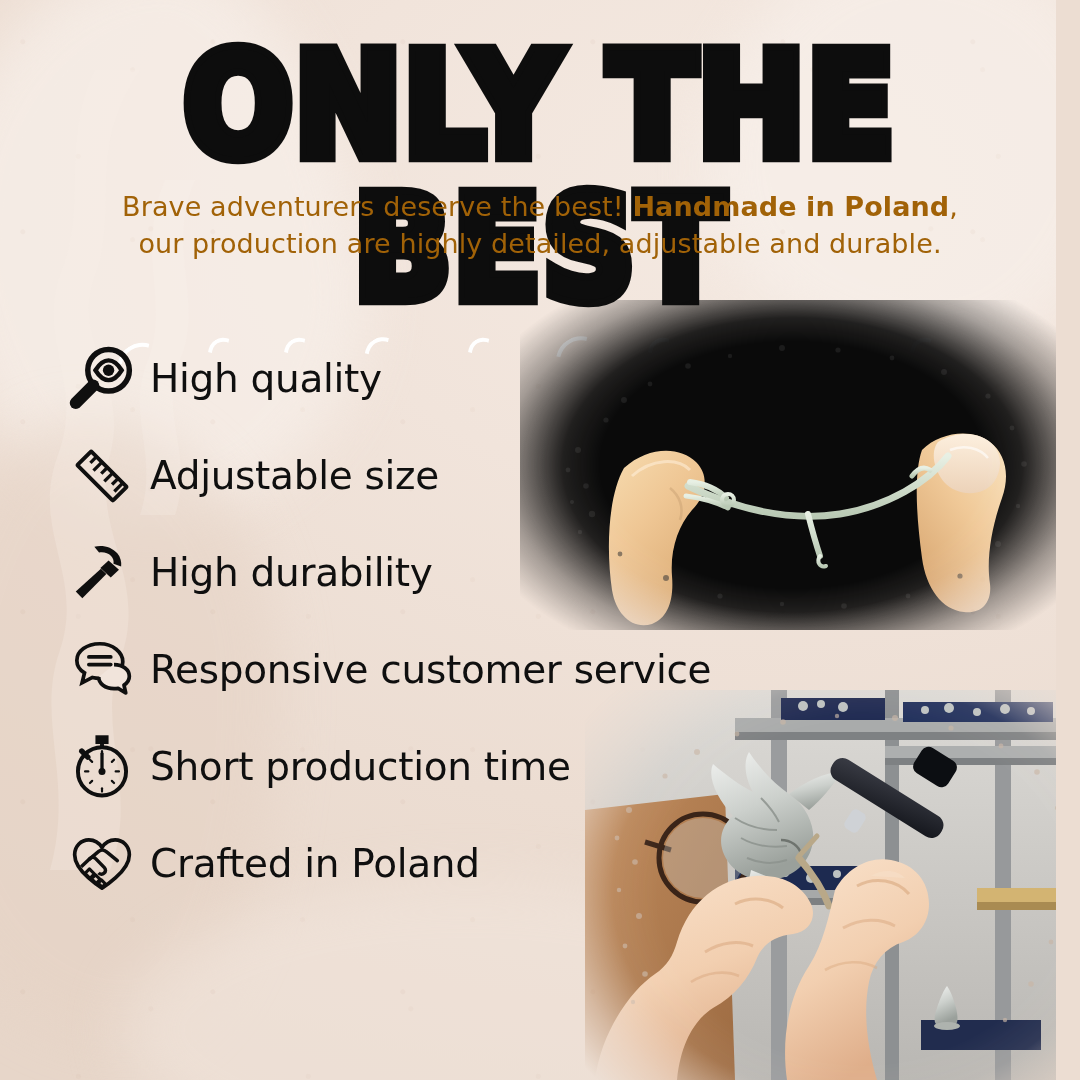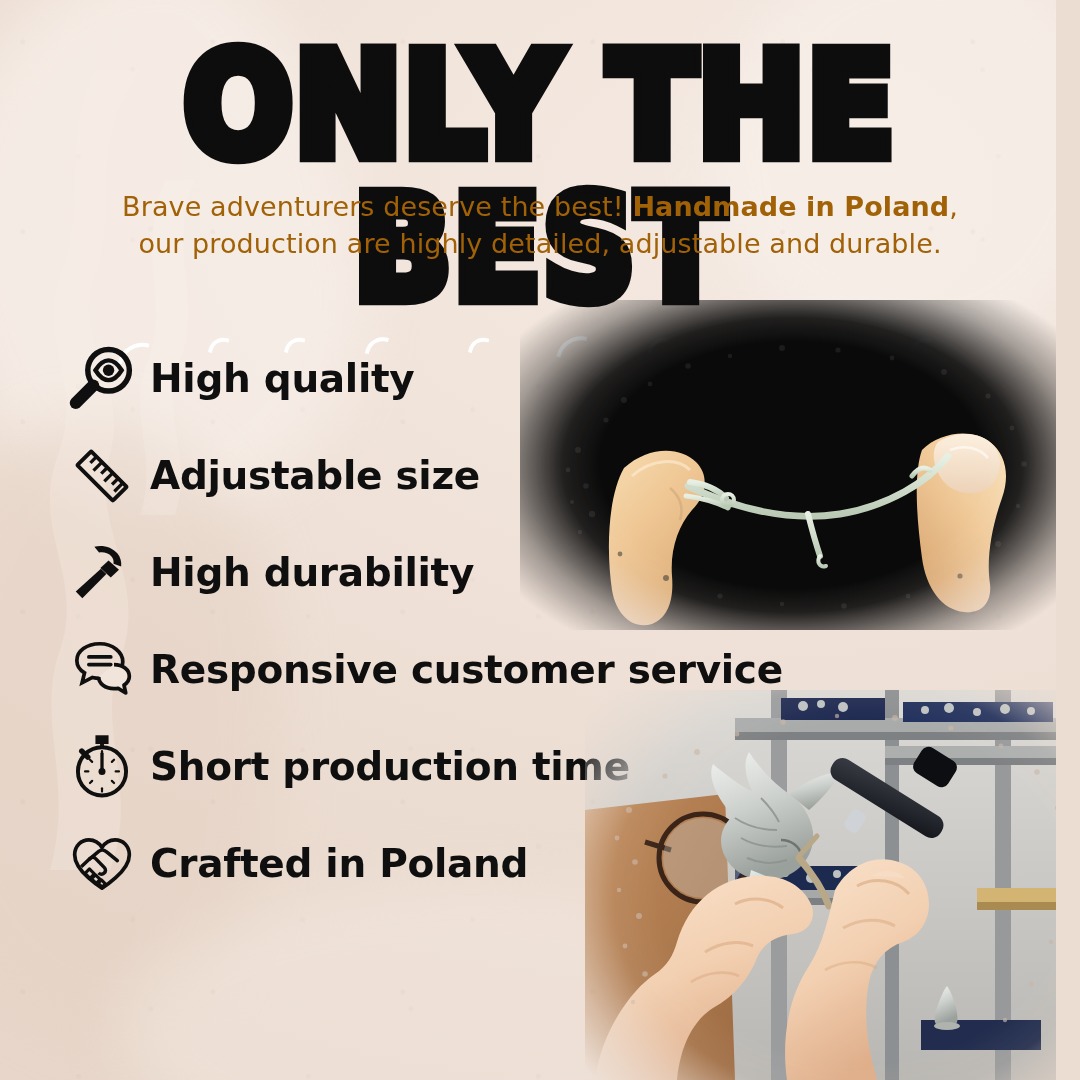--- a/index.html
+++ b/index.html
@@ -47,21 +47,21 @@
   .subtitle{position:absolute;left:0;top:188px;width:1080px;text-align:center;
     font-family:"DejaVu Sans", sans-serif;font-size:27px;line-height:1.38;
     color:#a16207;font-weight:400;letter-spacing:.1px;}
   .subtitle b{font-weight:700;}
 
   
   .features{position:absolute;left:62px;top:330px;width:760px;}
   .feat{position:relative;display:flex;align-items:center;height:97px;}
   .feat .ico{width:80px;height:72px;flex:0 0 80px;display:flex;align-items:center;justify-content:center;}
   .feat .ico svg{display:block;}
-  .feat .lbl{font-family:"DejaVu Sans", sans-serif;font-weight:700;font-size:39px;
+  .feat .lbl{font-family:"DejaVu Sans", sans-serif;font-weight:400;font-size:39px;
     color:#0f0f0f;letter-spacing:-.3px;white-space:nowrap;margin-left:8px;}
 
   
   .photo{position:absolute;overflow:hidden;}
   .photo .inner{position:absolute;inset:0;}
 
   
   #photo-top{left:520px;top:300px;width:545px;height:330px;}
   #photo-top .inner{
     -webkit-mask-image:radial-gradient(68% 72% at 50% 50%, #000 52%, rgba(0,0,0,.9) 62%, rgba(0,0,0,.35) 78%, transparent 92%);

